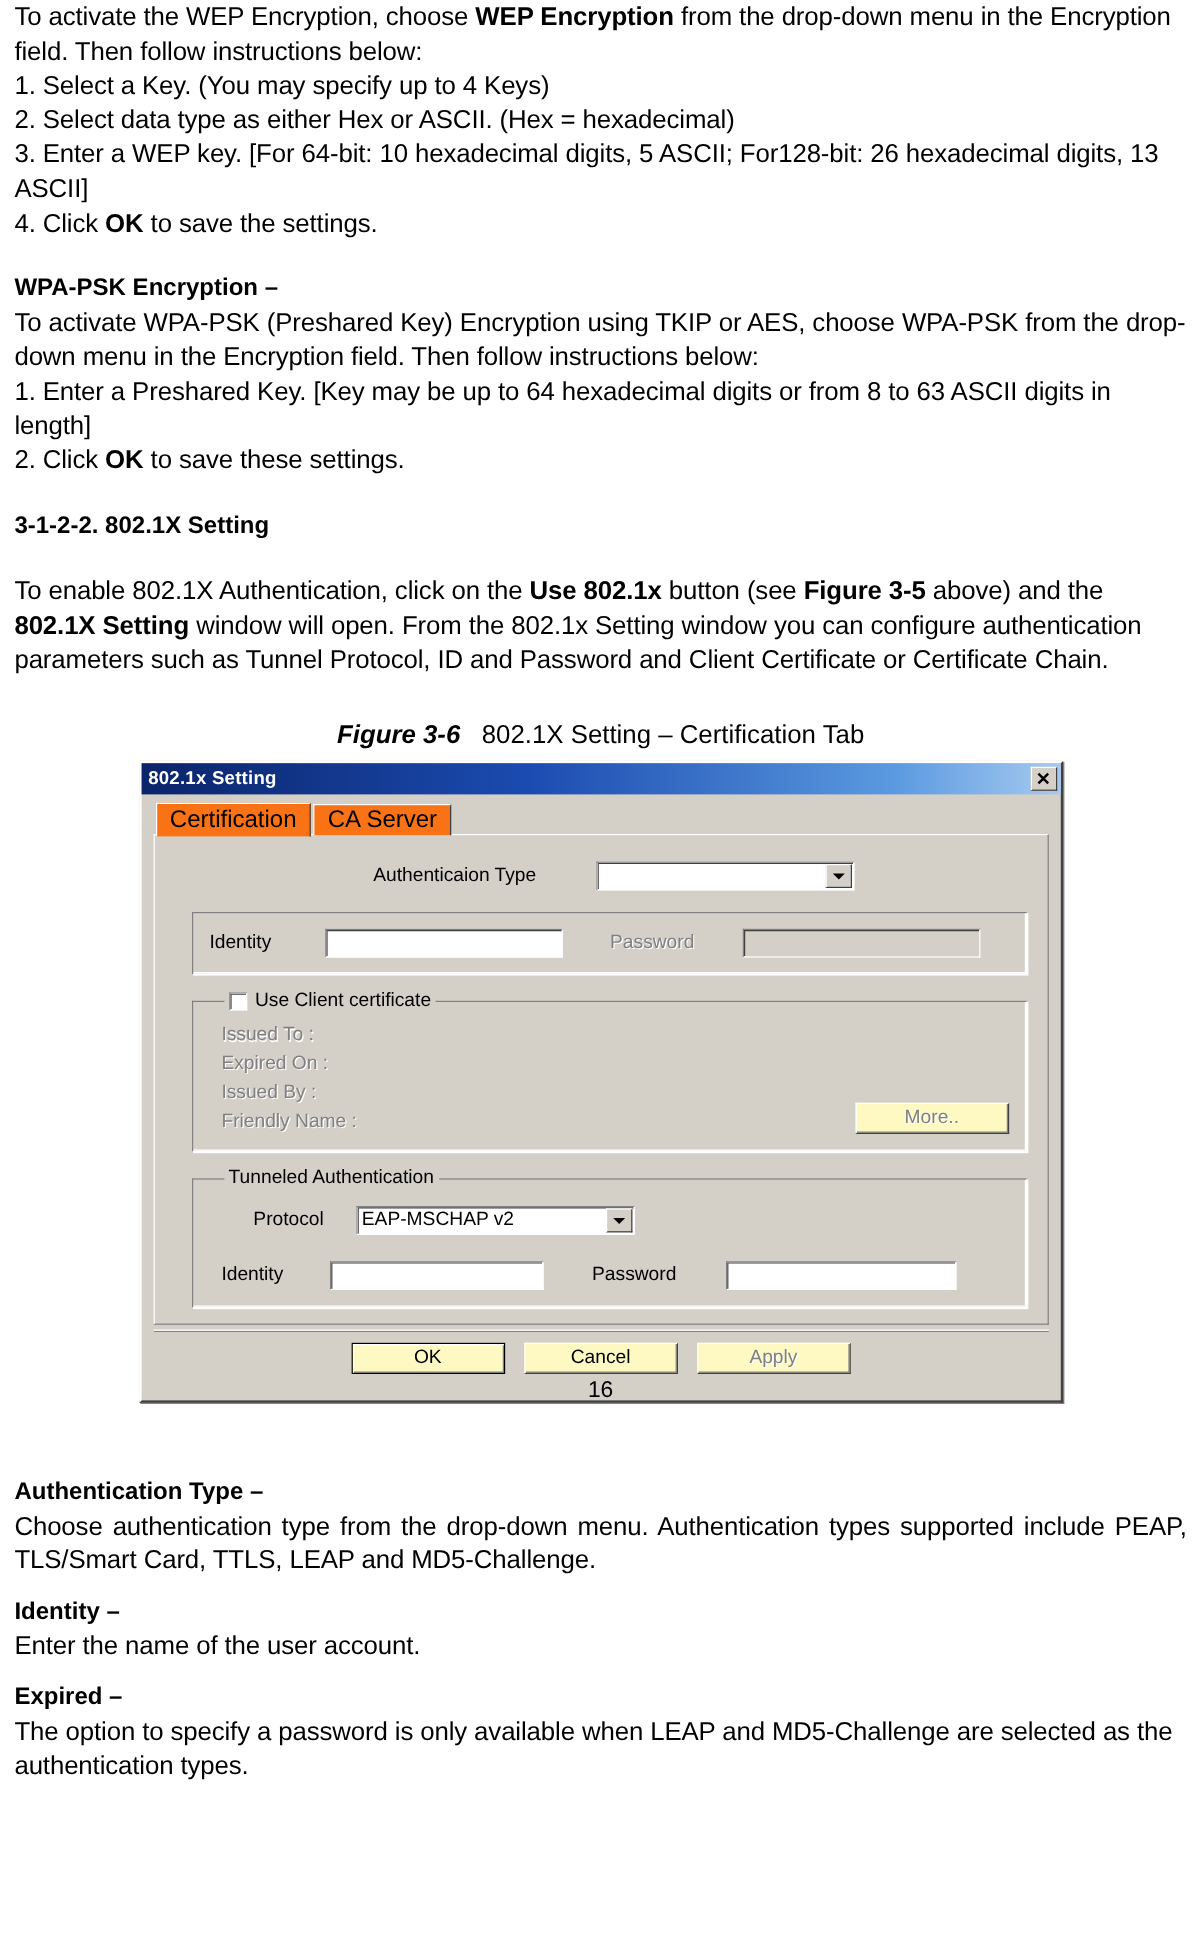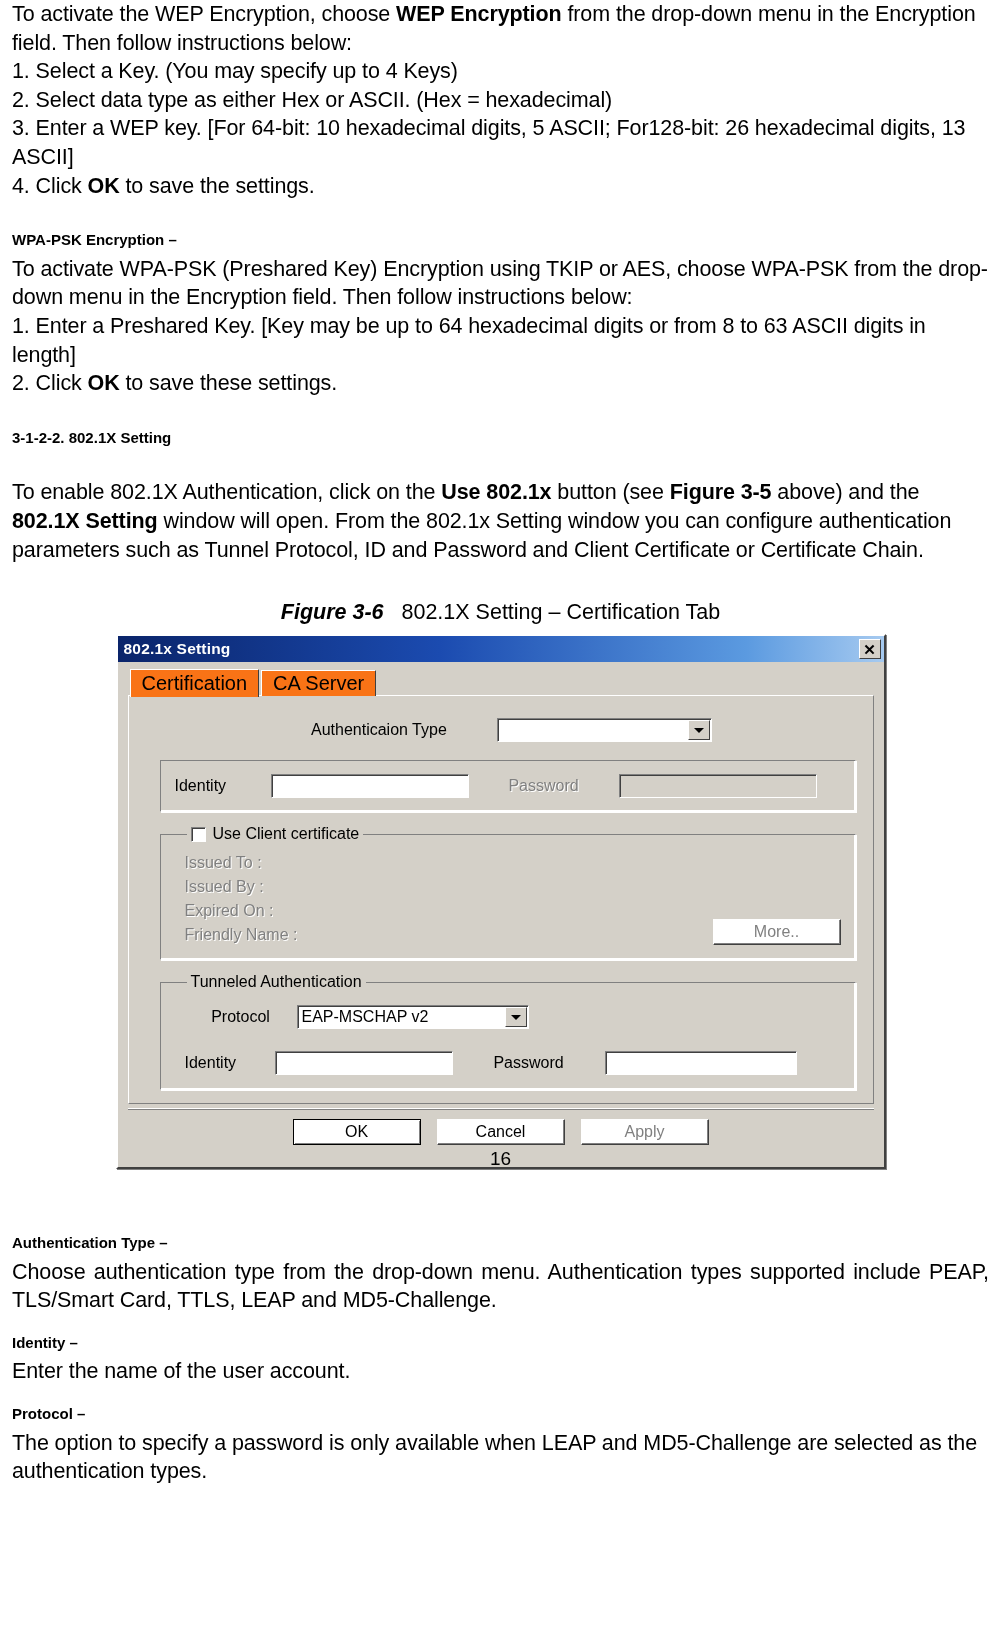--- a/index.html
+++ b/index.html
@@ -33,21 +33,21 @@
     margin: 0;
     color: #000;
   }
   .doc-text.justify { text-align: justify; }
   .bold { font-weight: bold; }
   .spacer-sm { height: 14px; }
   .spacer-md { height: 26px; }
   .spacer-lg { height: 34px; }
 
   .section-heading {
-    font-size: 15px;
+    font-size: 20px;
     font-weight: bold;
     line-height: 28.6px;
     margin: 0;
   }
 
   .fig-caption {
     text-align: center;
     font-size: 21.5px;
     line-height: 28px;
     margin: 0;
@@ -254,21 +254,21 @@
     border-right-color: #ffffff;
     border-bottom-color: #ffffff;
     box-shadow: inset 1px 1px 0 #404040;
     box-sizing: border-box;
     display: inline-block;
     cursor: default;
   }
 
   
   .btn {
-    background: #ffffff;
+    background: #fef9c3;
     border: 1px solid #ffffff;
     border-right-color: #404040;
     border-bottom-color: #404040;
     box-shadow: inset -1px -1px 0 #808080;
     font-size: 16px;
     font-family: "Liberation Sans", sans-serif;
     text-align: center;
     line-height: 24px;
     height: 26px;
     box-sizing: border-box;
@@ -369,22 +369,22 @@
           </div>
 
           <div class="group" style="margin:22px 4px 0 18px; padding:16px 14px 12px 14px;">
             <div class="group-title">
               <span class="checkbox"></span>
               <span>Use Client certificate</span>
             </div>
             <div style="display:flex; align-items:flex-end;">
               <div style="flex:1;">
                 <div class="lbl disabled" style="padding:3px 0 3px 10px;">Issued To :</div>
+                <div class="lbl disabled" style="padding:3px 0 3px 10px;">Expired On :</div>
                 <div class="lbl disabled" style="padding:3px 0 3px 10px;">Issued By :</div>
-                <div class="lbl disabled" style="padding:3px 0 3px 10px;">Expired On :</div>
                 <div class="lbl disabled" style="padding:3px 0 3px 10px;">Friendly Name :</div>
               </div>
               <div class="btn disabled" style="width:128px; margin-bottom:2px;">More..</div>
             </div>
           </div>
 
           <div class="group" style="margin:22px 4px 0 18px; padding:16px 14px 14px 14px;">
             <div class="group-title">
               <span>Tunneled Authentication</span>
             </div>
@@ -423,18 +423,18 @@
   <p class="section-heading">Authentication Type –</p>
   <p class="doc-text justify">Choose authentication type from the drop-down menu. Authentication types supported include PEAP, TLS/Smart Card, TTLS, LEAP and MD5-Challenge.</p>
 
   <div class="spacer-sm"></div>
 
   <p class="section-heading">Identity –</p>
   <p class="doc-text">Enter the name of the user account.</p>
 
   <div class="spacer-sm"></div>
 
-  <p class="section-heading">Protocol –</p>
+  <p class="section-heading">Expired –</p>
   <p class="doc-text">The option to specify a password is only available when LEAP and MD5-Challenge are selected as the authentication types.</p>
 
   <div class="page-number">16</div>
 
 </div>
 
 </body></html>

